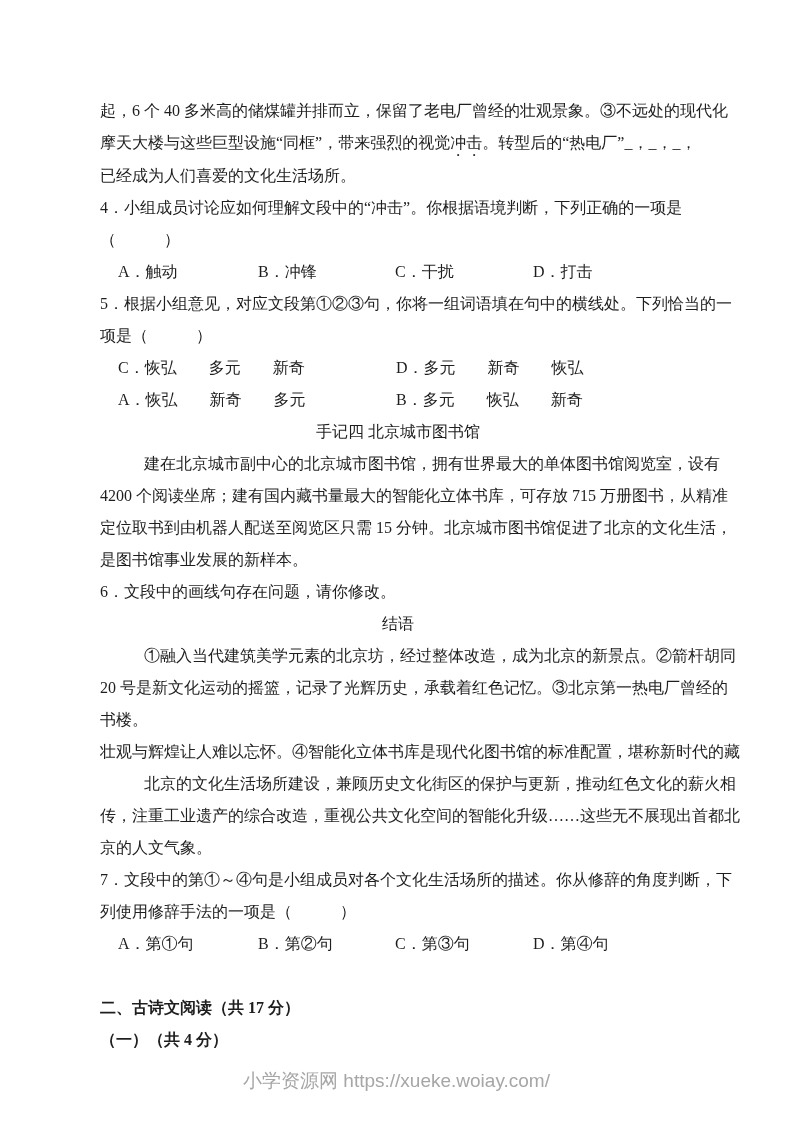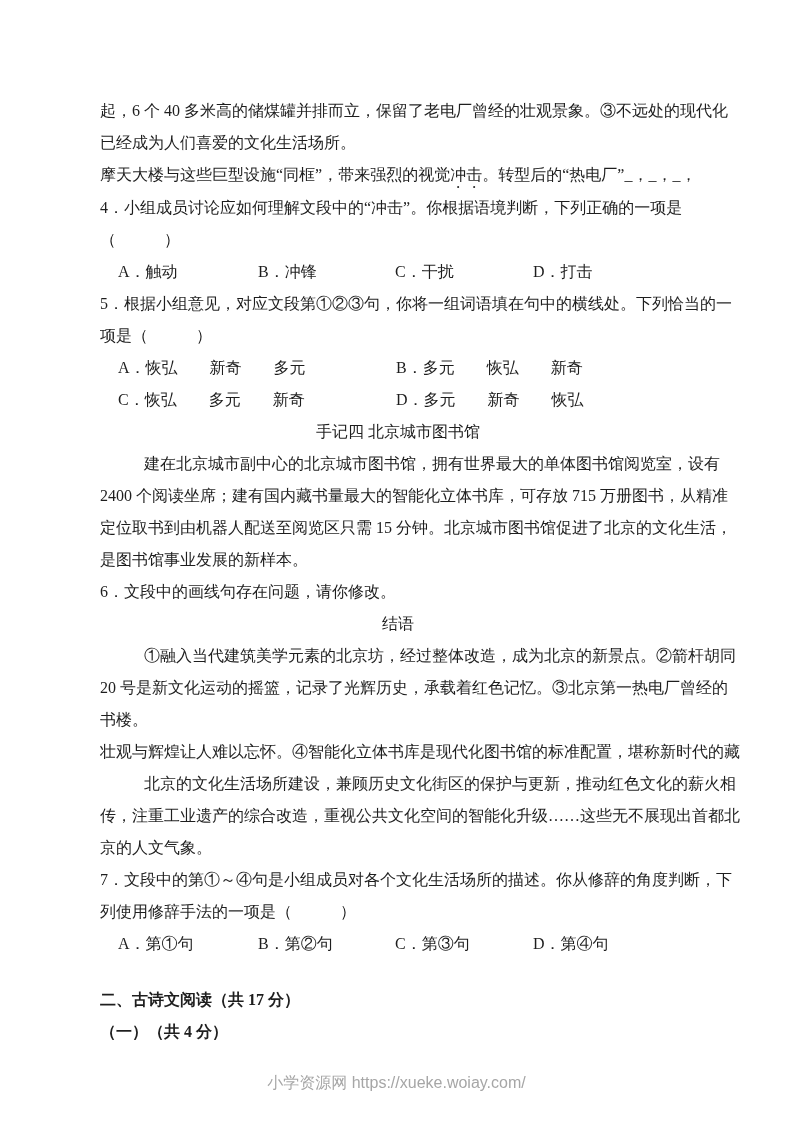--- a/index.html
+++ b/index.html
@@ -43,74 +43,74 @@
     line-height: 32px;
     min-height: 32px;
   }
   .opts-grid2 {
     display: grid;
     grid-template-columns: 278px auto;
     padding-left: 18px;
     line-height: 32px;
     min-height: 32px;
   }
-  .section-heading { margin-top: 24px; }
+  .section-heading { margin-top: 32px; }
   .note-title { margin-top: 0; }
   .footer {
     position: absolute;
     left: 0;
     right: 0;
     bottom: 28px;
     text-align: center;
     font-family: "Liberation Sans", "DejaVu Sans", sans-serif;
-    font-size: 16px;
+    font-size: 19px;
     color: #a6a6a6;
   }
 </style>
 </head>
 <body>
 
 <div class="page">
   <div class="content">
 
     <div>
       <div class="line">起，6 个 40 多米高的储煤罐并排而立，保留了老电厂曾经的壮观景象。③不远处的现代化</div>
+      <div class="line"><span>摩天大楼与这些巨型设施“同框”，带来强烈的视觉</span><span class="emph-dots">冲击</span><span>。转型后的“热电厂”</span><span>_，_，_，</span></div>
       <div class="line">已经成为人们喜爱的文化生活场所。</div>
-      <div class="line"><span>摩天大楼与这些巨型设施“同框”，带来强烈的视觉</span><span class="emph-dots">冲击</span><span>。转型后的“热电厂”</span><span>_，_，_，</span></div>
     </div>
 
     <div>
       <div class="line">4．小组成员讨论应如何理解文段中的“冲击”。你根据语境判断，下列正确的一项是</div>
       <div class="line">（　　　）</div>
       <div class="opts-grid4">
         <span>A．触动</span>
         <span>B．冲锋</span>
         <span>C．干扰</span>
         <span>D．打击</span>
       </div>
     </div>
 
     <div>
       <div class="line">5．根据小组意见，对应文段第①②③句，你将一组词语填在句中的横线处。下列恰当的一</div>
       <div class="line">项是（　　　）</div>
       <div class="opts-grid2">
+        <span>C．恢弘　　多元　　新奇</span>
+        <span>D．多元　　新奇　　恢弘</span>
+      </div>
+      <div class="opts-grid2">
         <span>A．恢弘　　新奇　　多元</span>
         <span>B．多元　　恢弘　　新奇</span>
-      </div>
-      <div class="opts-grid2">
-        <span>C．恢弘　　多元　　新奇</span>
-        <span>D．多元　　新奇　　恢弘</span>
       </div>
     </div>
 
     <div class="line center note-title">手记四 北京城市图书馆</div>
 
     <div>
       <div class="line indent">建在北京城市副中心的北京城市图书馆，拥有世界最大的单体图书馆阅览室，设有</div>
-      <div class="line">2400 个阅读坐席；建有国内藏书量最大的智能化立体书库，可存放 715 万册图书，从精准</div>
+      <div class="line">4200 个阅读坐席；建有国内藏书量最大的智能化立体书库，可存放 715 万册图书，从精准</div>
       <div class="line"><span>定位取书到由机器人配送至阅览区只需 15 分钟。</span><span class="underlined">北京城市图书馆促进了北京的文化生活，</span></div>
       <div class="line"><span class="underlined">是图书馆事业发展的新样本。</span></div>
     </div>
 
     <div>
       <div class="line">6．文段中的画线句存在问题，请你修改。</div>
     </div>
 
     <div class="line center">结语</div>
 

